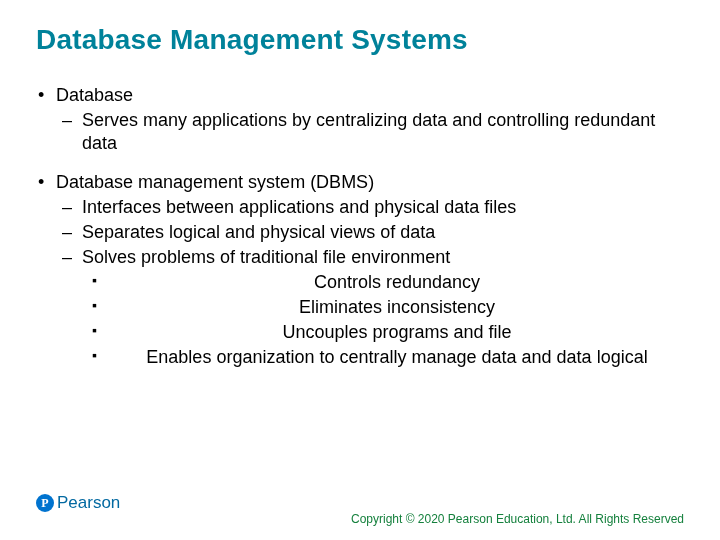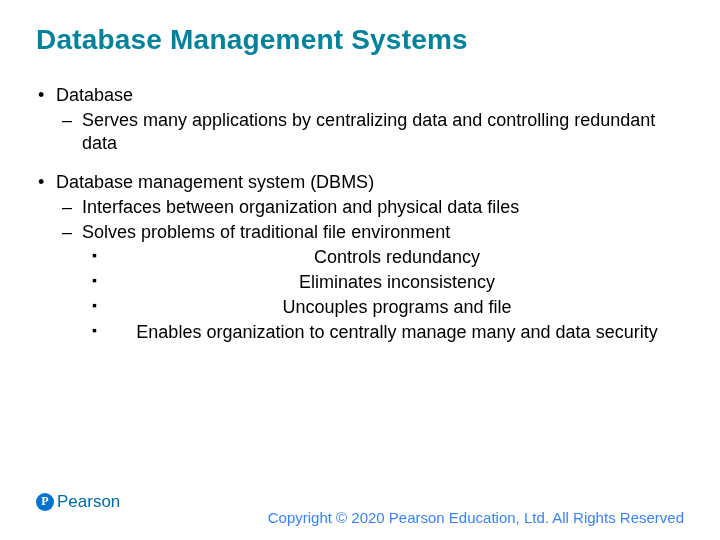--- a/index.html
+++ b/index.html
@@ -107,22 +107,22 @@
     color: #fff;
     font-weight: 700;
     font-size: 12px;
     font-family: Georgia, serif;
   }
   .logo-text {
     font-size: 17px;
     color: #0369a1;
   }
   .copyright {
-    font-size: 15px;
-    color: #3b82f6;
+    font-size: 12px;
+    color: #15803d;
     margin-top: 32px;
   }
 </style>
 </head>
 <body>
 
 <div class="slide">
   <h1 class="title">Database Management Systems</h1>
 
   <div class="body">
@@ -132,36 +132,39 @@
         <ul class="lvl2">
           <li>
             <span>Serves many applications by centralizing data and controlling redundant data</span>
           </li>
         </ul>
       </li>
       <li>
         <span>Database management system (DBMS)</span>
         <ul class="lvl2">
           <li>
-            <span>Interfaces between organization and physical data files</span>
+            <span>Interfaces between applications and physical data files</span>
+          </li>
+          <li>
+            <span>Separates logical and physical views of data</span>
           </li>
           <li>
             <span>Solves problems of traditional file environment</span>
             <ul class="lvl3">
               <li>
                 <span>Controls redundancy</span>
               </li>
               <li>
                 <span>Eliminates inconsistency</span>
               </li>
               <li>
                 <span>Uncouples programs and file</span>
               </li>
               <li>
-                <span>Enables organization to centrally manage many and data security</span>
+                <span>Enables organization to centrally manage data and data logical</span>
               </li>
             </ul>
           </li>
         </ul>
       </li>
     </ul>
   </div>
 
   <div class="footer">
     <div class="logo">

